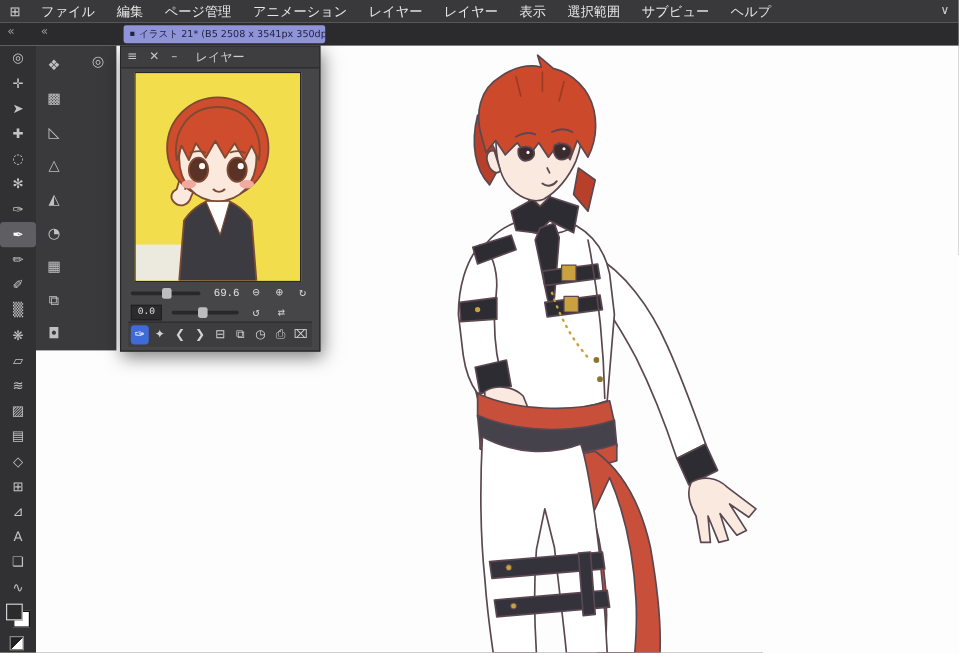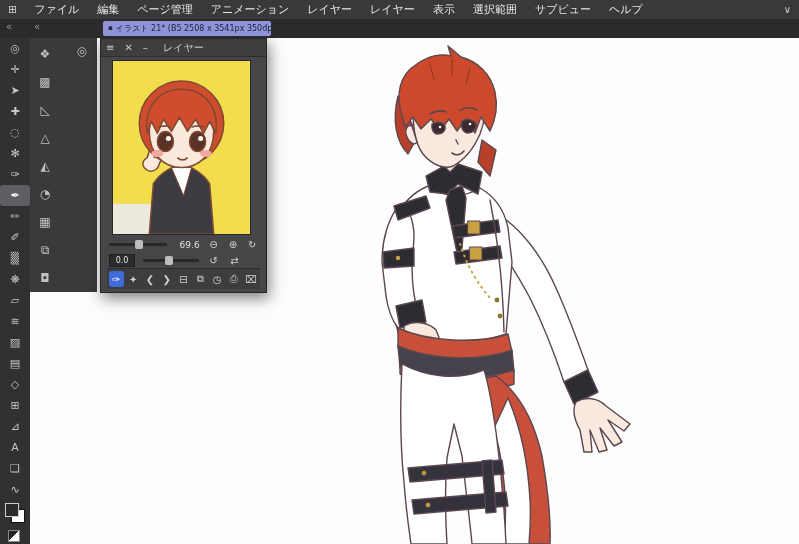--- a/index.html
+++ b/index.html
@@ -48,21 +48,21 @@
   .panel{position:absolute;left:100px;top:38px;width:165px;height:253px;background:#464648;
          border:1px solid #262628;box-shadow:2px 5px 14px rgba(0,0,0,.5);z-index:4;font-size:9px;}
   .panel-titlebar{position:absolute;top:0;left:0;right:0;height:17px;background:#3e3e40;
                   border-bottom:1px solid #2c2c2e;display:flex;align-items:center;color:#c9c9cb;}
   .pt-icon{padding:0 5px;font-size:10px;cursor:pointer;}
   .panel-title{position:absolute;left:62px;font-size:10px;color:#cccccc;}
   .thumb{position:absolute;left:11px;top:21px;width:137px;height:173px;border:1px solid #28282a;
          background:#f2de4d;overflow:hidden;cursor:pointer;}
   .thumb svg{display:block;width:100%;height:100%;}
   .ctrl-row{position:absolute;left:8px;right:8px;height:13px;display:flex;align-items:center;
-            color:#d6d6d8;gap:8px;}
+            color:#d6d6d8;gap:8px;font-family:Liberation Mono, monospace;}
   .row-zoom{top:199px;} .row-rot{top:215px;}
   .slider{position:relative;height:3px;background:#28282a;border-radius:2px;flex:0 0 auto;}
   .slider .handle{position:absolute;top:-3px;width:8px;height:9px;background:#bdbdbf;border-radius:2px;}
   .zoom-slider{width:58px;} .rot-slider{width:56px;}
   .val{color:#e2e2e4;font-size:9px;}
   .zoom-val{width:28px;text-align:right;}
   .rot-box{width:24px;height:11px;background:#2b2b2d;border:1px solid #202022;color:#e2e2e4;
            text-align:center;line-height:11px;font-size:8px;}
   .mini-btn{width:13px;text-align:center;font-size:10px;color:#cfcfd1;cursor:pointer;}
   .action-row{position:absolute;left:6px;right:6px;bottom:3px;height:20px;display:flex;

